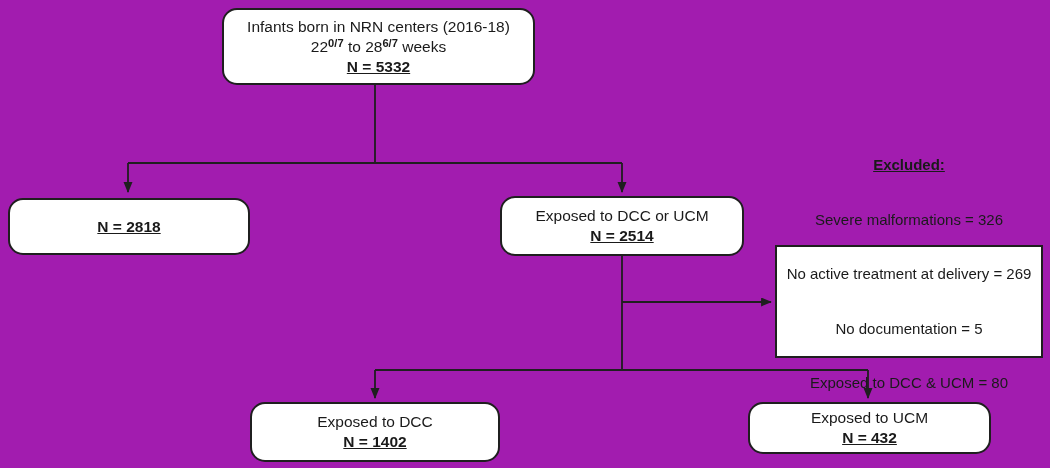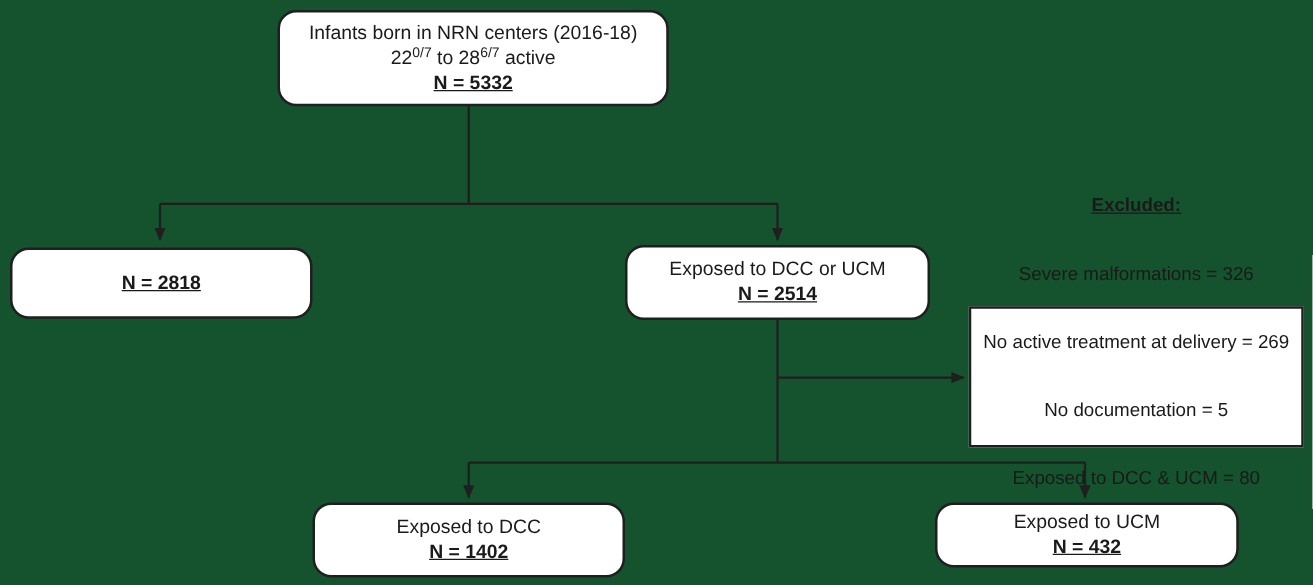--- a/index.html
+++ b/index.html
@@ -4,21 +4,21 @@
 <style>
   html, body {
     margin: 0;
     padding: 0;
     background: #ffffff;
   }
   .canvas {
     position: relative;
     width: 1050px;
     height: 468px;
-    background: #14532d;
+    background: #a21caf;
     font-family: "Liberation Sans", sans-serif;
     color: #1a1a1a;
     overflow: hidden;
   }
   .connectors {
     position: absolute;
     left: 0;
     top: 0;
     width: 1050px;
     height: 468px;
@@ -53,20 +53,21 @@
   .node-top      { left: 222px; top: 8px;   width: 313px; height: 77px; }
   .node-icc      { left: 8px;   top: 198px; width: 242px; height: 57px; }
   .node-dccucm   { left: 500px; top: 196px; width: 244px; height: 60px; }
   .node-excluded { left: 775px; top: 245px; width: 268px; height: 113px; font-size: 15px; line-height: 18.5px; gap: 36px; }
   .node-dcc      { left: 250px; top: 402px; width: 250px; height: 60px; }
   .node-ucm      { left: 748px; top: 402px; width: 243px; height: 52px; }
   sup.ga {
     font-size: 0.72em;
     vertical-align: 0.45em;
     line-height: 0;
+    font-weight: bold;
   }
 </style>
 </head>
 <body>
 
 <div class="canvas">
 
   <svg class="connectors" viewBox="0 0 1050 468" xmlns="http://www.w3.org/2000/svg">
     <defs>
       <marker id="arrow" markerWidth="8" markerHeight="7" refX="5.5" refY="2.5" orient="auto">
@@ -88,21 +89,21 @@
 
     <path d="M375,370 L868,370" stroke="#1f1f1f" stroke-width="1.8" fill="none"></path>
 
     <path d="M375,370 L375,398" stroke="#1f1f1f" stroke-width="1.8" fill="none" marker-end="url(#arrow)"></path>
 
     <path d="M868,370 L868,398" stroke="#1f1f1f" stroke-width="1.8" fill="none" marker-end="url(#arrow)"></path>
   </svg>
 
   <div class="node rounded node-top">
     <div class="line">Infants born in NRN centers (2016-18)</div>
-    <div class="line"><span>22</span><sup class="ga">0/7</sup><span> to </span><span>28</span><sup class="ga">6/7</sup><span> active</span></div>
+    <div class="line"><span>22</span><sup class="ga">0/7</sup><span> to </span><span>28</span><sup class="ga">6/7</sup><span> weeks</span></div>
     <div class="line bold">N = 5332</div>
   </div>
 
   <div class="node rounded node-icc">
     <div class="line bold">N = 2818</div>
   </div>
 
   <div class="node rounded node-dccucm">
     <div class="line">Exposed to DCC or UCM</div>
     <div class="line bold">N = 2514</div>

